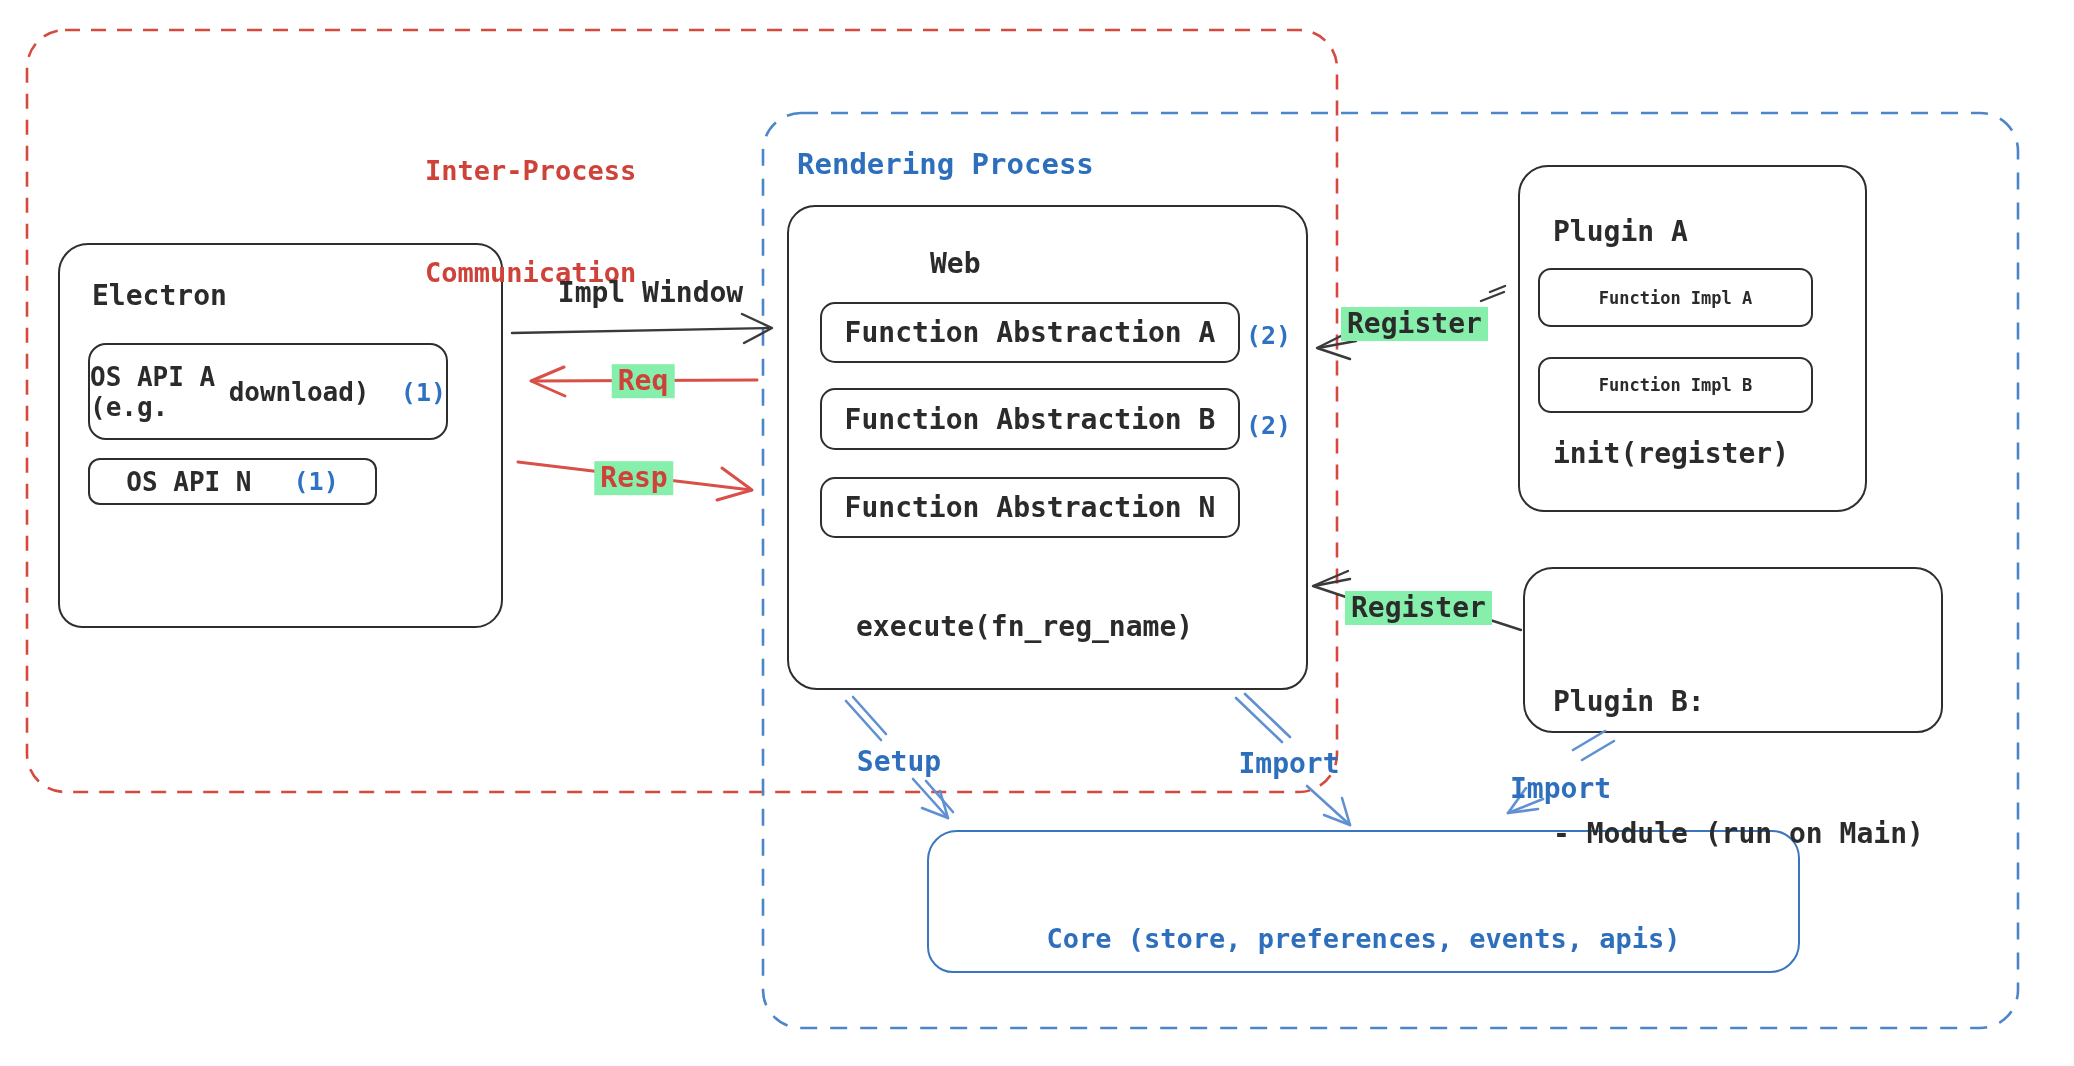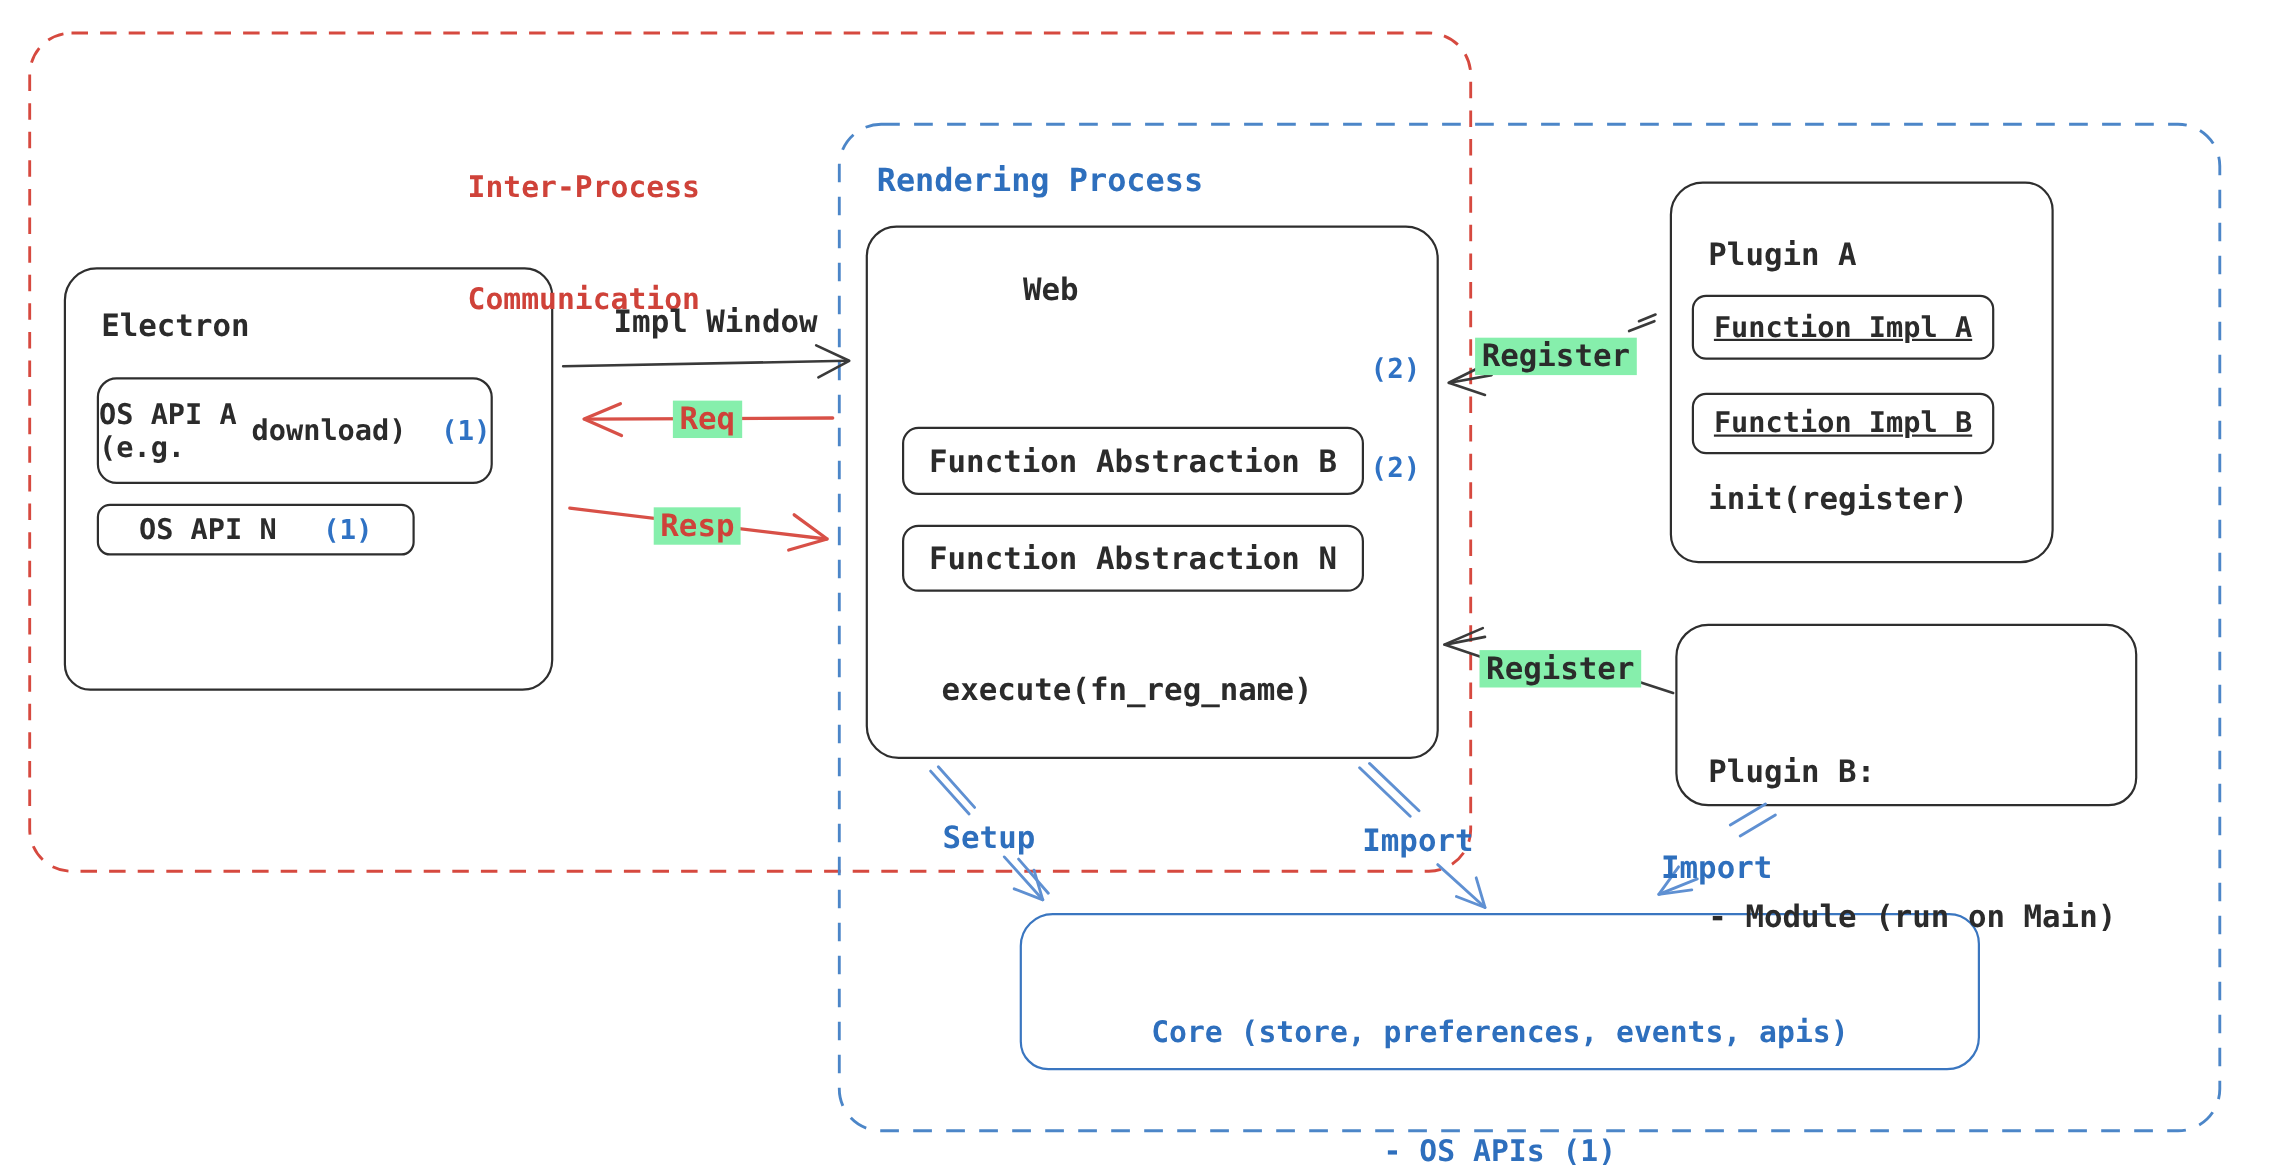--- a/index.html
+++ b/index.html
@@ -45,21 +45,21 @@
 
   
   #os-api-a-box{left:88px;top:343px;width:360px;height:97px;border-radius:18px;display:flex;justify-content:space-between;align-items:center;font-size:26px;font-weight:600;}
   #os-api-n-box{left:88px;top:458px;width:289px;height:47px;border-radius:12px;display:flex;justify-content:center;align-items:center;gap:42px;font-size:26px;font-weight:600;}
   #fn-a-box{left:820px;top:302px;width:420px;height:61px;border-radius:15px;}
   #fn-b-box{left:820px;top:388px;width:420px;height:62px;border-radius:15px;}
   #fn-n-box{left:820px;top:477px;width:420px;height:61px;border-radius:15px;}
   #impl-a-box{left:1538px;top:268px;width:275px;height:59px;border-radius:13px;}
   #impl-b-box{left:1538px;top:357px;width:275px;height:56px;border-radius:13px;}
   .fnbox{display:flex;justify-content:center;align-items:center;font-size:28px;font-weight:600;}
-  .implbox{display:flex;justify-content:center;align-items:center;font-size:26px;font-weight:600;text-decoration:underline;}
+  .implbox{display:flex;justify-content:center;align-items:center;font-size:17px;font-weight:600;}
 
   
   #ipc-title{left:425px;top:86px;line-height:34px;font-size:27px;}
   #rendering-title{left:797px;top:147px;font-size:29px;}
   #electron-title{left:92px;top:279px;}
   #web-title{left:930px;top:247px;}
   #execute-label{left:856px;top:578px;margin-top:32px;}
   #badge-2a{left:1246px;top:321px;}
   #badge-2b{left:1246px;top:411px;}
   #plugin-a-title{left:1553px;top:215px;text-align:right;}
@@ -87,20 +87,23 @@
   <div class="box" id="os-api-a-box">
     <span>OS API A (e.g.</span>
     <span><span>download)</span>&nbsp;&nbsp;<span class="badge">(1)</span></span>
   </div>
   <div class="box" id="os-api-n-box">
     <span>OS API N</span>
     <span class="badge">(1)</span>
   </div>
 
   <div class="box" id="web-box"></div>
+  <div class="box fnbox" id="fn-a-box">
+    <span>Function Abstraction A</span>
+  </div>
   <div class="box fnbox" id="fn-b-box">
     <span>Function Abstraction B</span>
   </div>
   <div class="box fnbox" id="fn-n-box">
     <span>Function Abstraction N</span>
   </div>
 
   <div class="box" id="plugin-a-box"></div>
   <div class="box implbox" id="impl-a-box">
     <span>Function Impl A</span>
@@ -179,21 +182,20 @@
   <div class="lbl" id="plugin-a-title">Plugin A</div>
   <div class="lbl" id="init-label">init(register)</div>
 
   <div class="lbl" id="plugin-b-text">
     <div>Plugin B:</div>
     <div>- Module (run on Main)</div>
   </div>
 
   <div class="lbl blue" id="core-text">
     <div>Core (store, preferences, events, apis)</div>
-    <div>- OS APIs (1)</div>
     
   </div>
 
   <div class="lbl" id="open-window-label">Impl Window</div>
   <div class="lbl red onseg ctr" id="req-label">Req</div>
   <div class="lbl red onseg ctr" id="resp-label">Resp</div>
   <div class="lbl onseg" id="register-top-label" style="left:1341px;top:307px;">Register</div>
   <div class="lbl onseg" id="register-bottom-label" style="left:1345px;top:591px;">Register</div>
   <div class="lbl blue ctr" id="setup-label">Setup</div>
   <div class="lbl blue ctr" id="import-web-label">Import</div>

